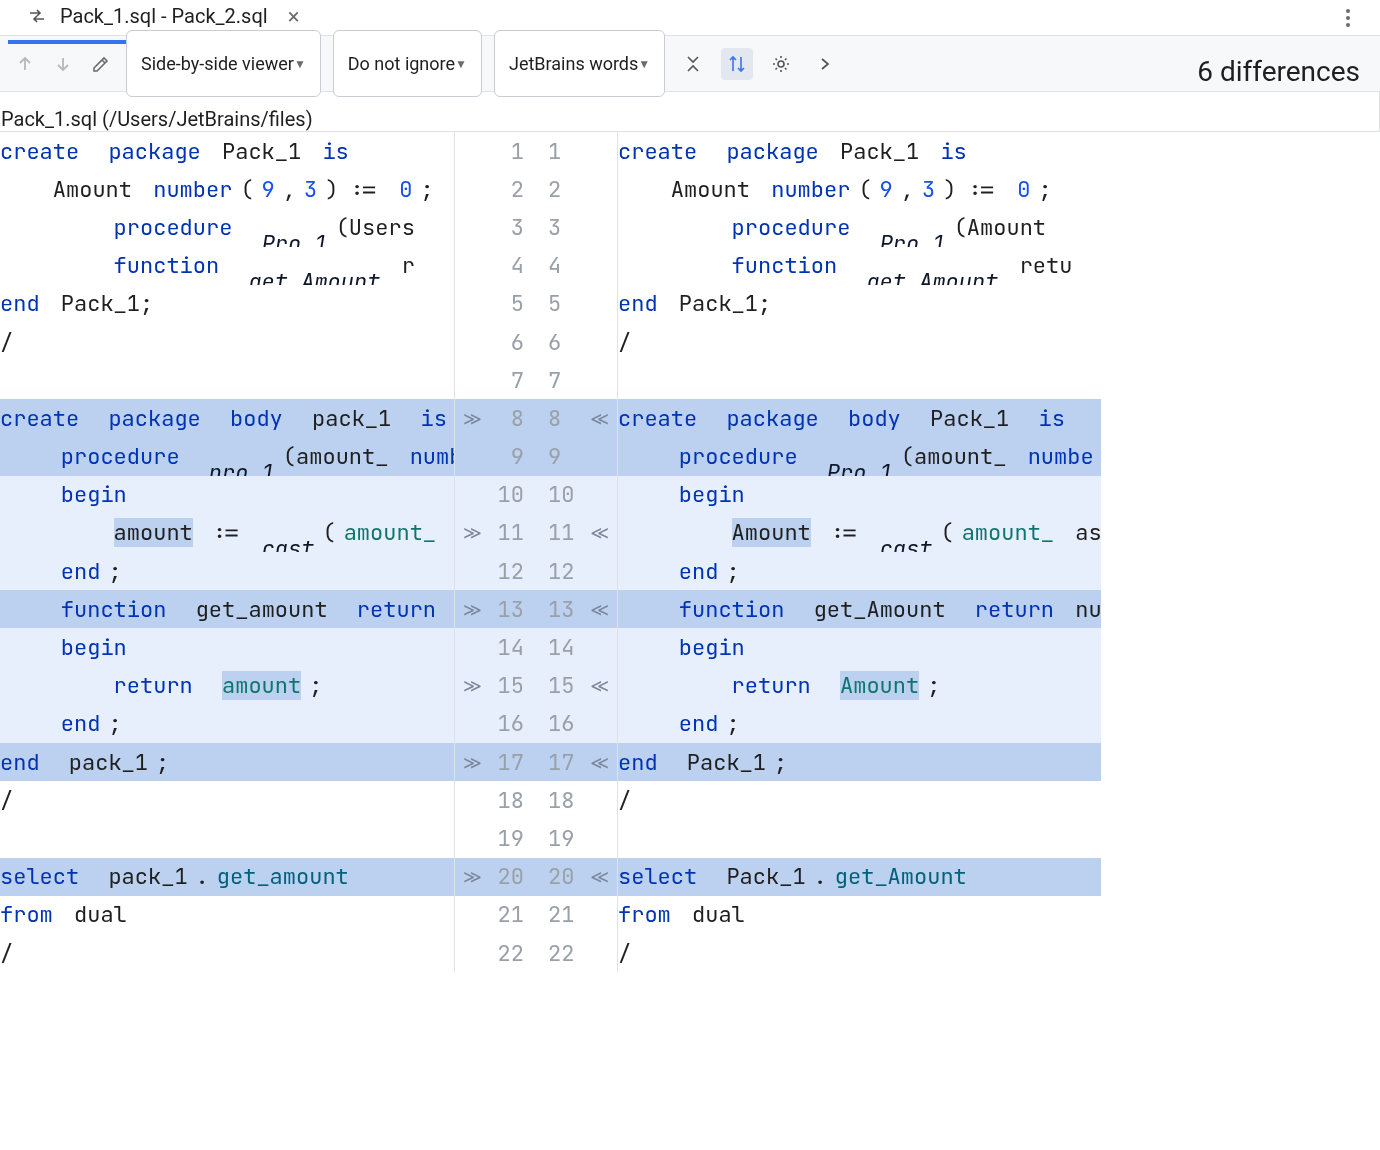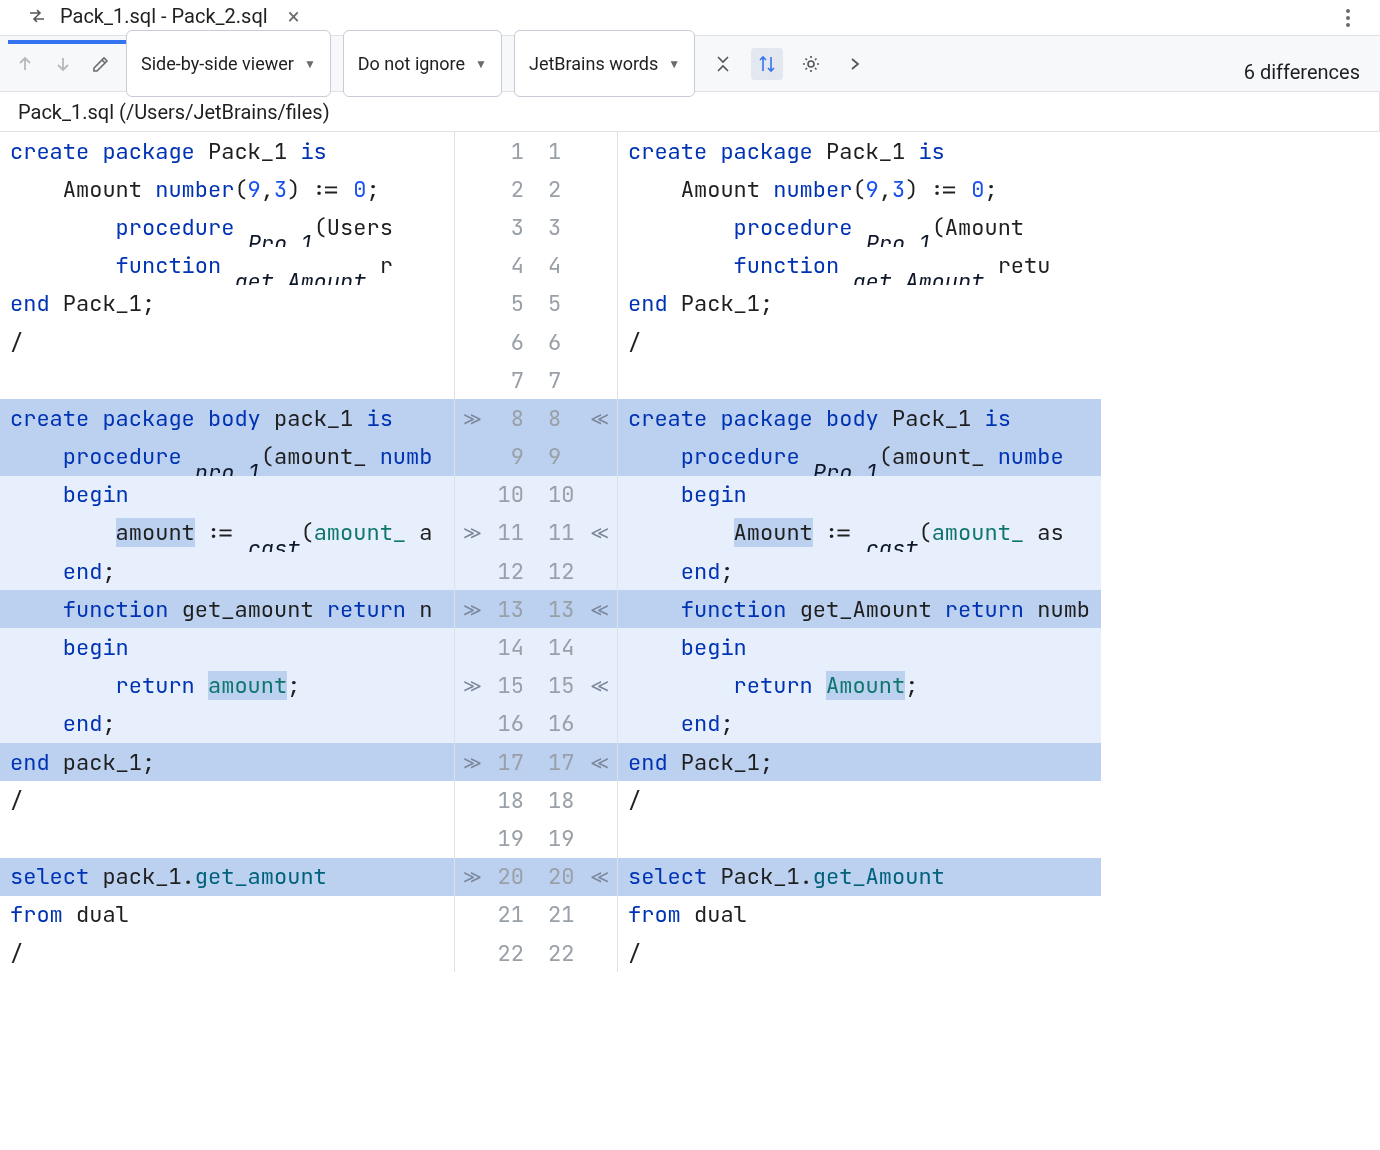--- a/index.html
+++ b/index.html
@@ -8,40 +8,40 @@
 .tab { display:flex; align-items:center; height:52px; padding:0 18px; gap:12px; border-bottom:4px solid #3574f0; margin-bottom:-1px; font-size:20px; }
 .tab .arrows-icon { width:22px; height:22px; display:flex; align-items:center; justify-content:center; color:#444; }
 .tab .close { color:#6b6b6b; font-size:22px; margin-left:8px; cursor:pointer; }
 .spacer { flex:1; }
 .meatball { width:28px; display:flex; flex-direction:column; align-items:center; gap:3px; margin-right:10px; cursor:pointer; }
 .meatball span { width:4px; height:4px; border-radius:50%; background:#6b6b6b; display:block; }
 
 .toolbar { display:flex; align-items:center; height:56px; padding:0 12px; gap:12px; background:#f7f8fa; border-bottom:1px solid #dfe1e5; }
 .tb-icon { width:26px; height:26px; display:flex; align-items:center; justify-content:center; cursor:pointer; color:#6b6b6b; }
 .tb-icon.disabled { opacity:.45; }
-.dropdown { display:flex; align-items:center; gap:10px; border:1px solid #c9ccd6; border-radius:6px; padding:22px 14px; background:#fff; font-size:18px; cursor:pointer; }
+.dropdown { display:flex; align-items:center; gap:0; border:1px solid #c9ccd6; border-radius:6px; padding:22px 14px; background:#fff; font-size:18px; cursor:pointer; }
 .chev { font-size:12px; color:#6b6b6b; }
 .tb-btn { width:32px; height:32px; display:flex; align-items:center; justify-content:center; cursor:pointer; border-radius:4px; color:#444; }
 .tb-btn.active { background:#e3e7ef; }
-.diff-count { font-size:20px; margin-left:auto; padding-right:8px; white-space:nowrap;margin-top:16px; }
+.diff-count { font-size:28px; margin-left:auto; padding-right:8px; white-space:nowrap;margin-top:16px; }
 
 .filebar { display:flex; height:40px; border-bottom:1px solid #dfe1e5; font-size:20px; }
-.filebar .half { flex:1; display:flex; align-items:center; padding:0 18px; }
+.filebar .half { flex:1; display:flex; align-items:flex-end; padding:0 1px; }
 .filebar .half:first-child { border-right:1px solid #dfe1e5; }
 
 .diff-body { display:flex; font-family:"JetBrains Mono","Menlo","Consolas",monospace; font-size:22px; }
 .pane { display:flex; flex-direction:column; }
 .pane.left .code { width:454px; }
 .pane.right .code { width:483px; }
 .gutter-pair { display:flex; }
 .gut { width:82px; display:flex; flex-direction:column; }
 .gut.left { border-left:1px solid #dfe1e5; }
 .gut.right { border-right:1px solid #dfe1e5; }
 .row { height:38.2px; display:flex; align-items:center; }
-.code .row { padding-left:10px; white-space:pre; overflow:hidden; }
+.code .row { padding-left:0; white-space:pre; overflow:hidden;gap:8px; }
 .gut .row { justify-content:flex-end; padding-right:12px; color:#9aa0a8; position:relative; }
 .gut.right .row { justify-content:flex-start; padding-left:12px; padding-right:0; }
 .gut .row .arr { position:absolute; left:8px; color:#7a8599; font-size:18px; }
 .gut.right .row .arr { left:auto; right:8px; }
 .bg-mod { background:#e8effc; }
 .bg-mod-strong { background:#bcd1f0; }
 .hl { background:#bcd1f0; }
 
 
 .kw { color:#0033b3; }

